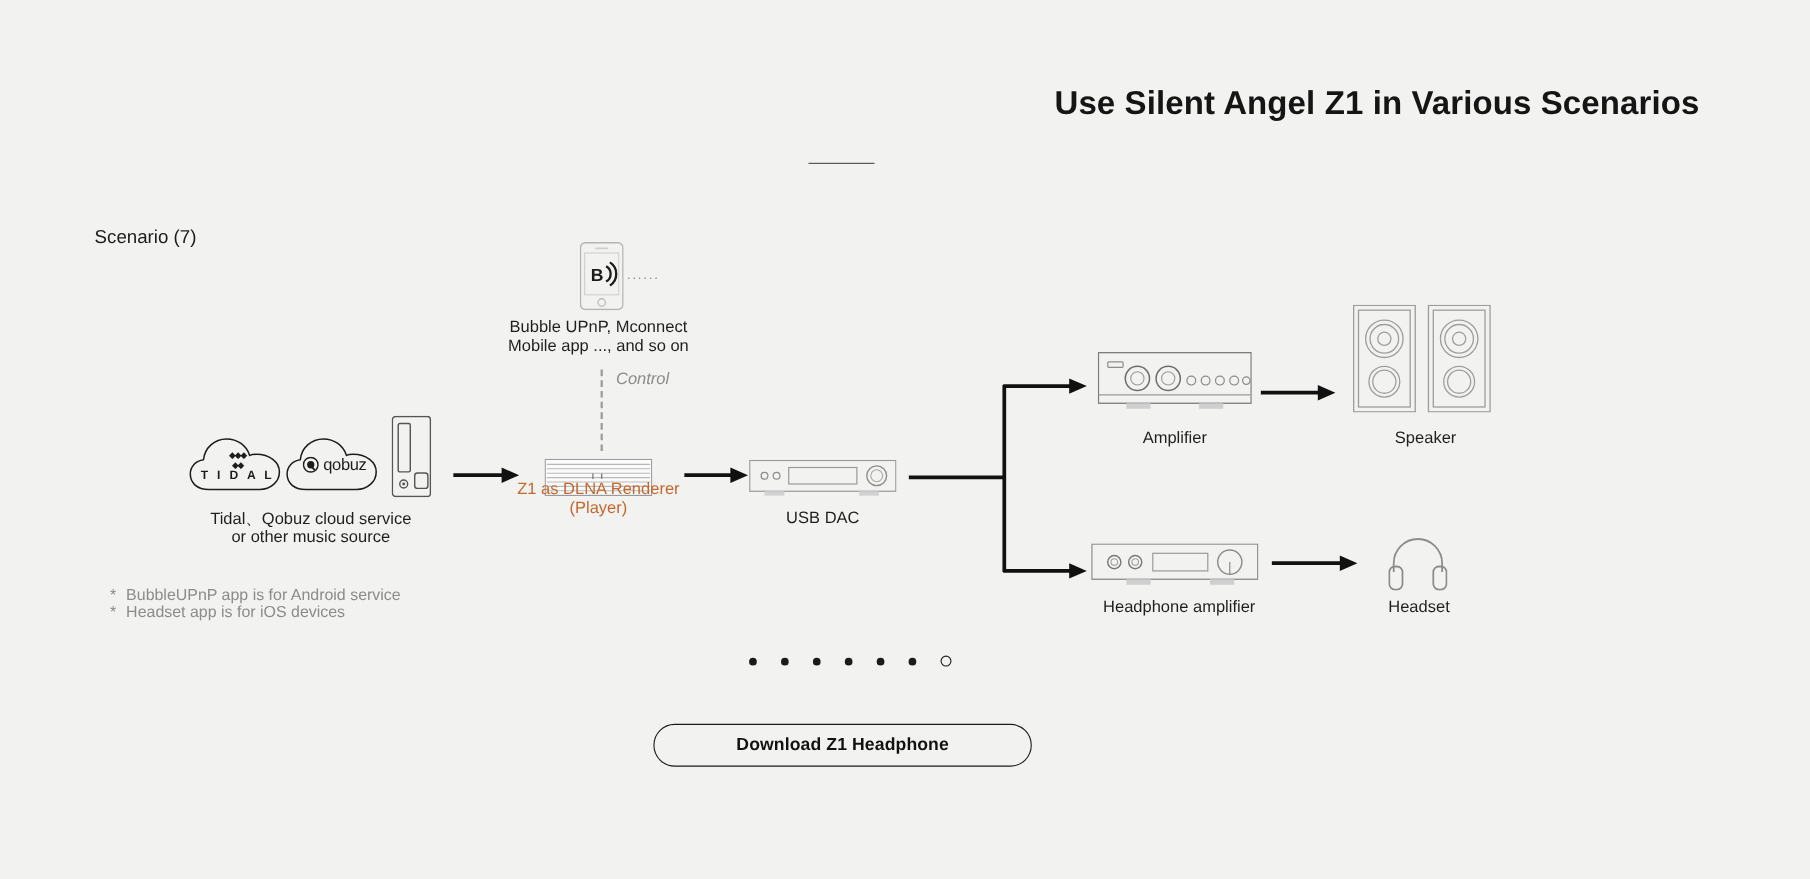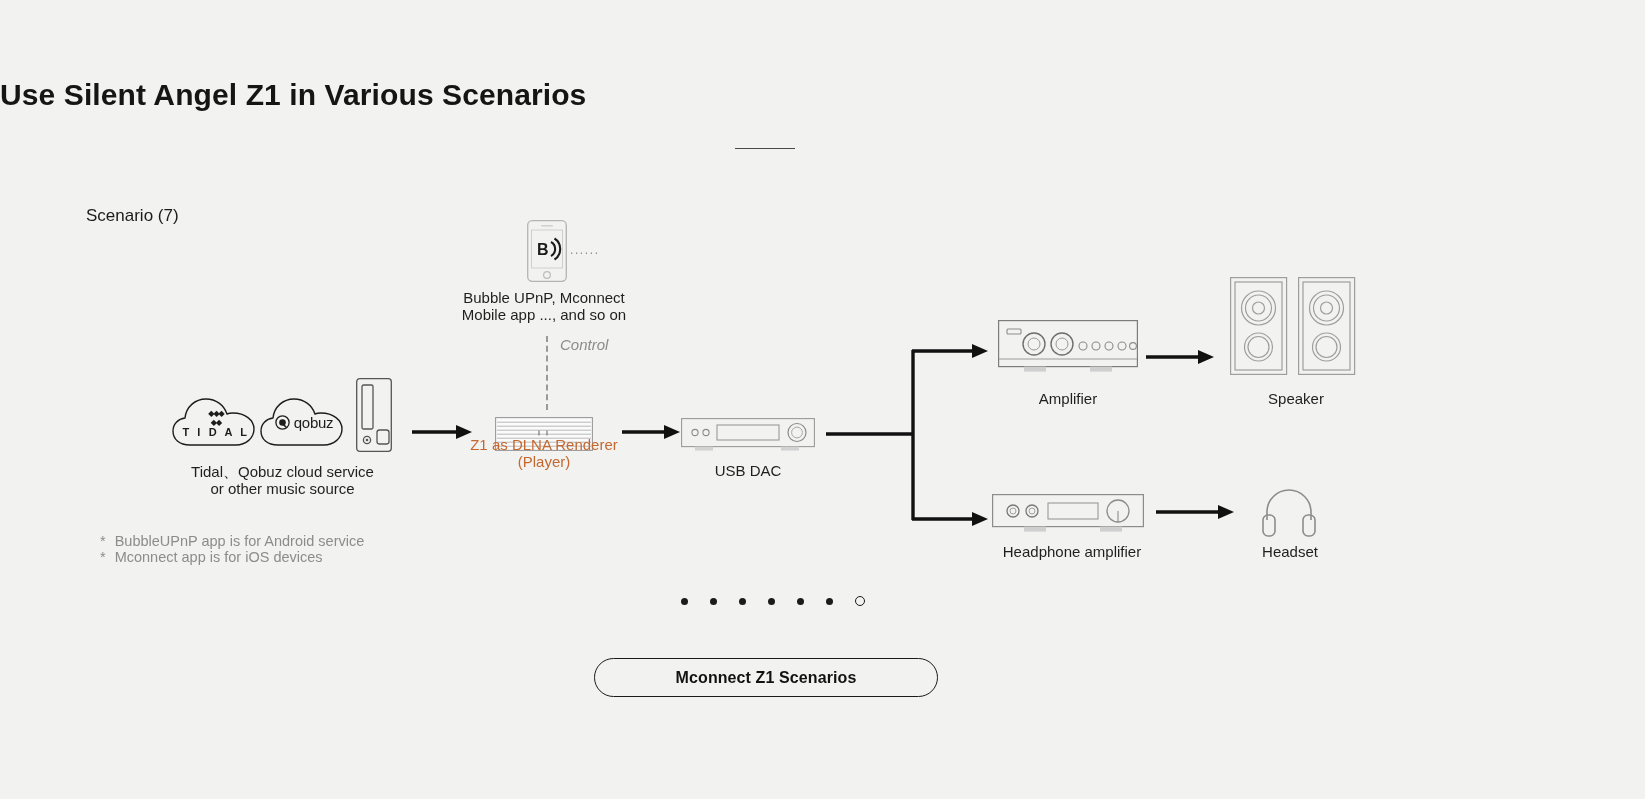--- a/index.html
+++ b/index.html
@@ -16,21 +16,21 @@
     color: #1b1b1b;
     -webkit-font-smoothing: antialiased;
   }
   .abs { position: absolute; }
 
   
   #page-title {
     top: 78px;
     left: 0;
     width: 1545px;
-    text-align: left;
+    text-align: right;
     font-size: 30px;
     font-weight: bold;
     letter-spacing: 0.1px;
     color: #151515;
   }
   #title-rule {
     top: 148px;
     left: 735px;
     width: 60px;
     height: 0;
@@ -289,21 +289,21 @@
 <div class="abs caption" id="source-caption">Tidal、Qobuz cloud service
 or other music source</div>
 
 <div class="abs" id="footnotes">
   <div class="fn-row">
     <span class="caption small-gray">*</span>
     <span class="caption small-gray">BubbleUPnP app is for Android service</span>
   </div>
   <div class="fn-row">
     <span class="caption small-gray">*</span>
-    <span class="caption small-gray">Mconnect app is for iOS devices</span>
+    <span class="caption small-gray">Headset app is for iOS devices</span>
   </div>
 </div>
 
 <div class="abs" id="phone">
   <svg width="40" height="62" viewBox="0 0 40 62">
     <rect x="0.7" y="0.7" width="38.6" height="60.6" rx="4.5" fill="none" stroke="#b4b4b4" stroke-width="1.3"></rect>
     <rect x="4.5" y="10" width="31" height="38" fill="none" stroke="#cfcfcf" stroke-width="1"></rect>
     <rect x="14" y="5" width="12" height="1.6" rx="0.8" fill="#cfcfcf"></rect>
     <circle cx="20" cy="55" r="3.4" fill="none" stroke="#bcbcbc" stroke-width="1.2"></circle>
     <text x="10" y="35" font-family="Liberation Sans, sans-serif" font-size="16" font-weight="bold" fill="#1b1b1b">B</text>
@@ -454,13 +454,13 @@
 <div class="abs" id="pagination">
   <span class="dot"></span>
   <span class="dot"></span>
   <span class="dot"></span>
   <span class="dot"></span>
   <span class="dot"></span>
   <span class="dot"></span>
   <span class="dot active"></span>
 </div>
 
-<button class="abs" id="download-button">Mconnect Z1 Scenarios</button>
+<button class="abs" id="download-button">Download Z1 Headphone</button>
 
 </body></html>

